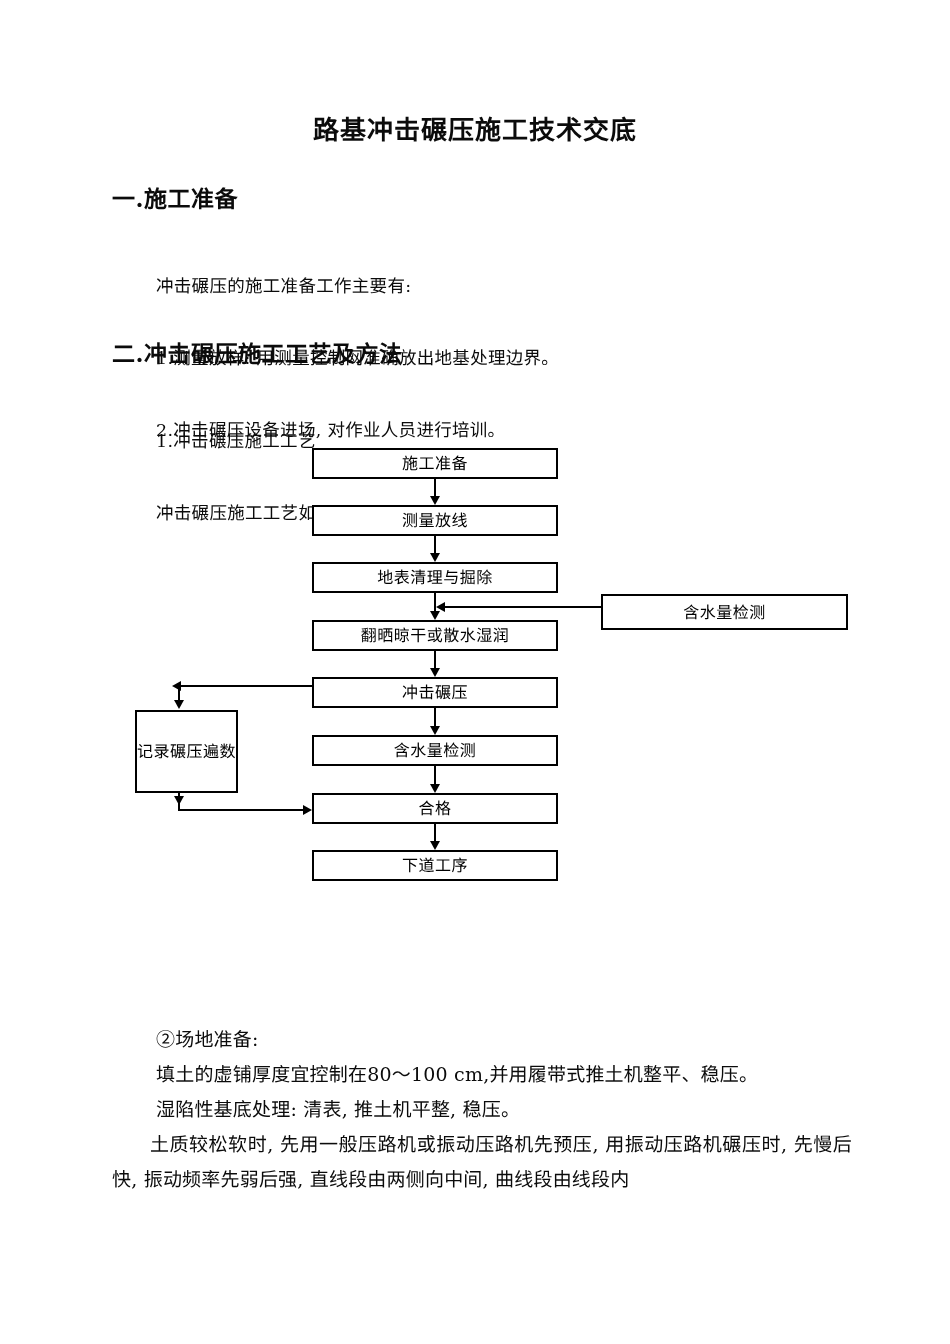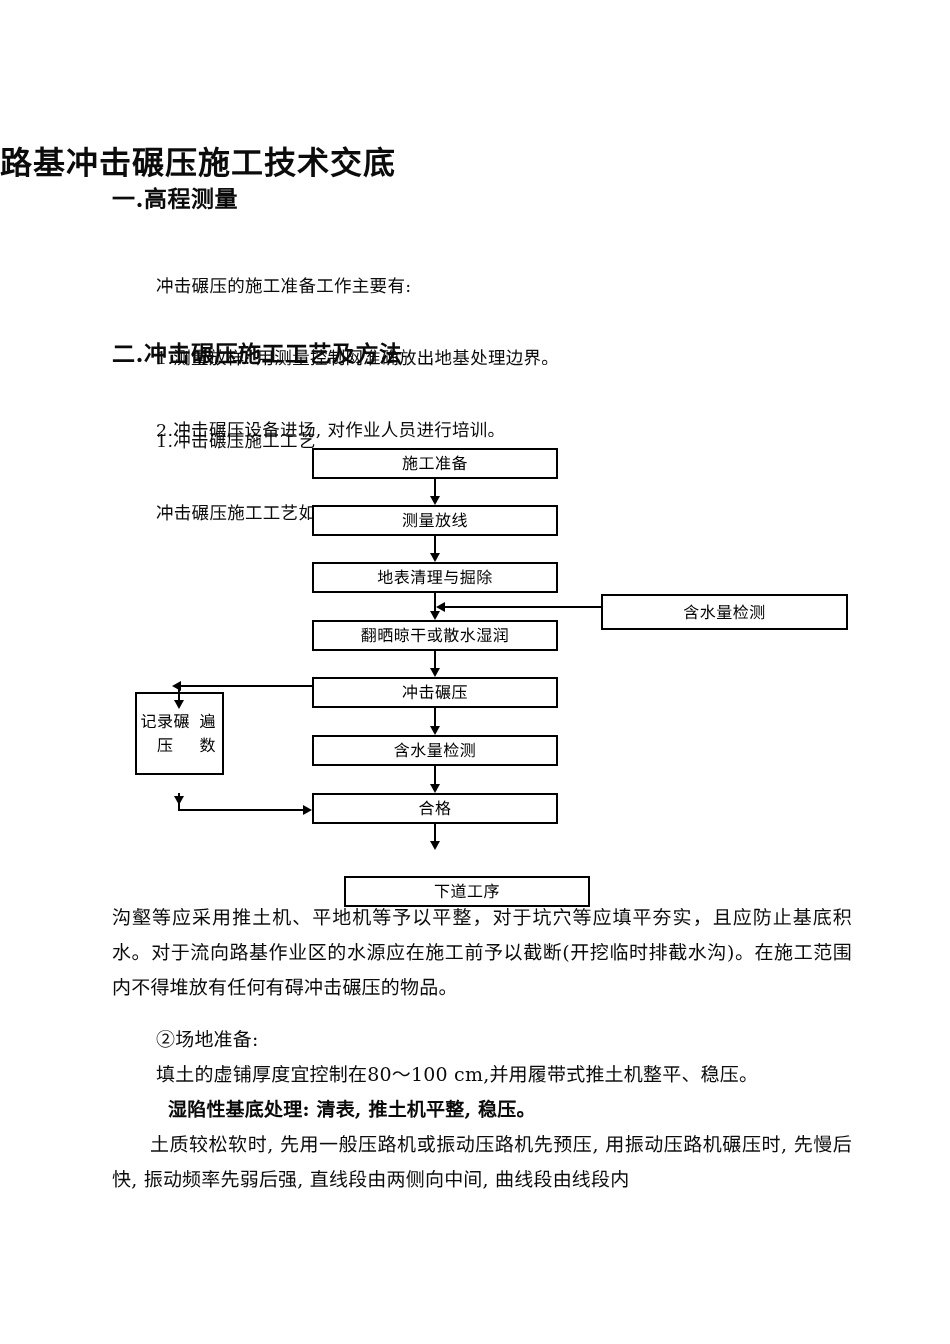--- a/index.html
+++ b/index.html
@@ -20,23 +20,23 @@
   .page {
     position: absolute;
     inset: 0;
   }
 
   
   .doc-title {
     position: absolute;
     left: 0;
     right: 0;
-    top: 144px;
-    text-align: left;
-    font-size: 32px;
+    top: 115px;
+    text-align: center;
+    font-size: 26px;
     font-weight: 700;
     letter-spacing: 1px;
     line-height: 1.2;
     font-family: "DejaVu Serif", "Liberation Serif", serif;
   }
 
   
   .section-heading {
     position: absolute;
     left: 112px;
@@ -88,24 +88,24 @@
     box-sizing: border-box;
   }
   .fc-main { left: 312px; width: 246px; height: 31px; }
   #fc-box-0 { top: 448px; }
   #fc-box-1 { top: 505px; }
   #fc-box-2 { top: 562px; }
   #fc-box-3 { top: 620px; }
   #fc-box-4 { top: 677px; }
   #fc-box-5 { top: 735px; }
   #fc-box-6 { top: 793px; }
-  #fc-box-7 { top: 876px; margin-left: 32px; }
+  #fc-box-7 { top: 850px; }
   #fc-box-water { left: 601px; top: 594px; width: 247px; height: 36px; }
   #fc-box-record {
-    left: 135px; top: 692px; width: 89px; height: 83px;
+    left: 135px; top: 710px; width: 103px; height: 83px;
     line-height: 24px;
   }
 
   
   .ln-v { position: absolute; width: 2px; background: #000; }
   .ln-h { position: absolute; height: 2px; background: #000; }
   .arrow-down {
     position: absolute;
     width: 0; height: 0;
     border-left: 5px solid transparent;
@@ -135,31 +135,31 @@
     font-size: 19px;
     line-height: 35px;
     letter-spacing: 0.2px;
     text-align: justify;
     font-family: "DejaVu Serif", "Liberation Serif", serif;
     color: #0b0b0b;
   }
   #par-1 { top: 900px; }
   #par-2 { top: 1022px; left: 156px; width: 700px; }
   #par-3 { top: 1057px; left: 156px; width: 700px; }
-  #par-4 { top: 1092px; left: 168px; width: 700px; font-weight: bold; }
+  #par-4 { top: 1092px; left: 156px; width: 700px; }
   #par-5 { top: 1127px; text-indent: 38px; }
 </style>
 </head>
 <body>
 
 <div class="page">
 
   <div class="doc-title">路基冲击碾压施工技术交底</div>
 
-  <div class="section-heading" id="heading-1">一.高程测量</div>
+  <div class="section-heading" id="heading-1">一.施工准备</div>
 
   <div class="indent-block" id="prep-lines">
     <div>冲击碾压的施工准备工作主要有:</div>
     <div>1.测量放样: 用测量控制网准确放出地基处理边界。</div>
     <div>2.冲击碾压设备进场, 对作业人员进行培训。</div>
   </div>
 
   <div class="section-heading" id="heading-2">二.冲击碾压施工工艺及方法</div>
 
   <div class="indent-block" id="process-lines">
@@ -214,21 +214,20 @@
     <div class="ln-v" style="left:178px; top:685px; height:15px;"></div>
     <div class="arrow-down" style="left:174px; top:700px;"></div>
 
     <div class="ln-v" style="left:178px; top:793px; height:17px;"></div>
     <div class="arrow-down" style="left:174px; top:796px;"></div>
     <div class="ln-h" style="left:178px; top:809px; width:127px;"></div>
     <div class="arrow-right" style="left:303px; top:805px;"></div>
 
   </div>
 
-  <div class="body-par" id="par-1">沟壑等应采用推土机、平地机等予以平整，对于坑穴等应填平夯实，且应防止基底积水。对于流向路基作业区的水源应在施工前予以截断(开挖临时排截水沟)。在施工范围内不得堆放有任何有碍冲击碾压的物品。</div>
 
   <div class="body-par" id="par-2">②场地准备:</div>
 
   <div class="body-par" id="par-3">填土的虚铺厚度宜控制在80～100 cm,并用履带式推土机整平、稳压。</div>
 
   <div class="body-par" id="par-4">湿陷性基底处理: 清表, 推土机平整, 稳压。</div>
 
   <div class="body-par" id="par-5">土质较松软时, 先用一般压路机或振动压路机先预压, 用振动压路机碾压时, 先慢后快, 振动频率先弱后强, 直线段由两侧向中间, 曲线段由线段内</div>
 
 </div>

